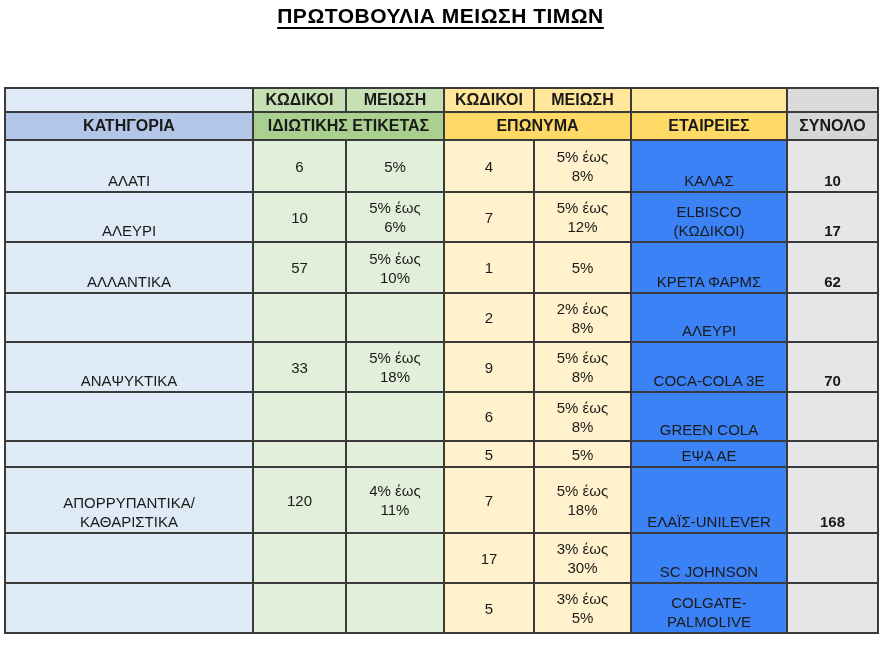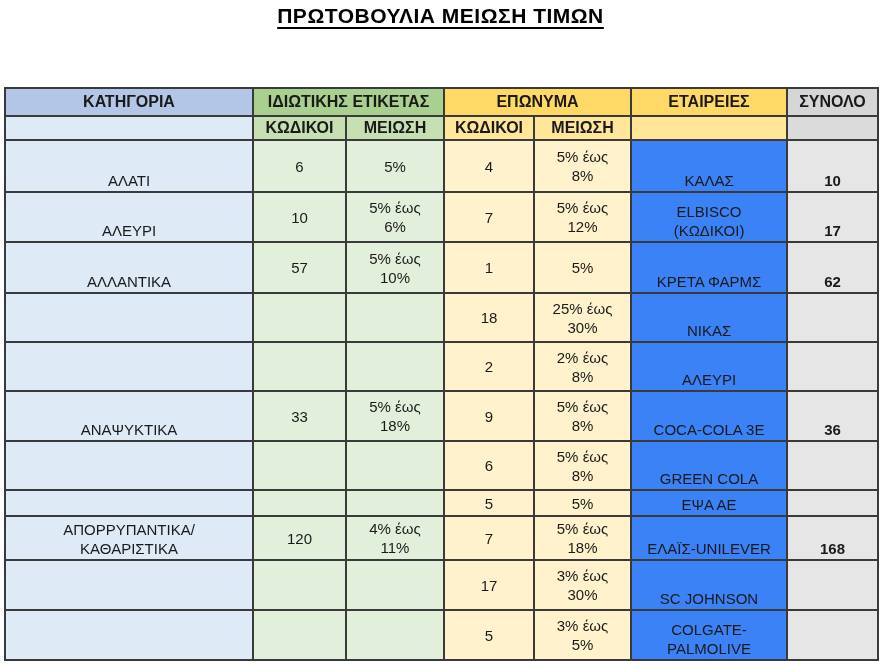--- a/index.html
+++ b/index.html
@@ -74,35 +74,35 @@
     <colgroup>
       <col style="width:248px">
         <col style="width:93px">
         <col style="width:98px">
       <col style="width:90px">
         <col style="width:97px">
         <col style="width:156px">
       <col style="width:91px">
     </colgroup>
     <thead>
-      <tr style="height:28px">
-        <th class="h-blue">ΚΑΤΗΓΟΡΙΑ</th>
-        <th class="h-green" colspan="2">ΙΔΙΩΤΙΚΗΣ ΕΤΙΚΕΤΑΣ</th>
-        <th class="h-yellow" colspan="2">ΕΠΩΝΥΜΑ</th>
-        <th class="h-yellow">ΕΤΑΙΡΕΙΕΣ</th>
-        <th class="h-gray">ΣΥΝΟΛΟ</th>
-      </tr>
       <tr style="height:23px">
         <th class="h2-blue"></th>
         <th class="h2-green">ΚΩΔΙΚΟΙ</th>
         <th class="h2-green">ΜΕΙΩΣΗ</th>
         <th class="h2-yellow">ΚΩΔΙΚΟΙ</th>
         <th class="h2-yellow">ΜΕΙΩΣΗ</th>
         <th class="h2-yellow"></th>
         <th class="h2-gray"></th>
+      </tr>
+      <tr style="height:28px">
+        <th class="h-blue">ΚΑΤΗΓΟΡΙΑ</th>
+        <th class="h-green" colspan="2">ΙΔΙΩΤΙΚΗΣ ΕΤΙΚΕΤΑΣ</th>
+        <th class="h-yellow" colspan="2">ΕΠΩΝΥΜΑ</th>
+        <th class="h-yellow">ΕΤΑΙΡΕΙΕΣ</th>
+        <th class="h-gray">ΣΥΝΟΛΟ</th>
       </tr>
     </thead>
     <tbody>
       <tr style="height:52px">
         <td class="c-cat">ΑΛΑΤΙ</td>
         <td class="c-plcode">6</td>
         <td class="c-plred">5%</td>
         <td class="c-brcode">4</td>
         <td class="c-brred">5% έως
 8%</td>
@@ -128,67 +128,57 @@
 10%</td>
         <td class="c-brcode">1</td>
         <td class="c-brred">5%</td>
         <td class="c-comp">ΚΡΕΤΑ ΦΑΡΜΣ</td>
         <td class="c-tot">62</td>
       </tr>
       <tr style="height:49px">
         <td class="c-cat"></td>
         <td class="c-plcode"></td>
         <td class="c-plred"></td>
-        <td class="c-brcode">18</td>
-        <td class="c-brred">25% έως
-30%</td>
-        <td class="c-comp">ΝΙΚΑΣ</td>
-        <td class="c-tot"></td>
-      </tr>
-      <tr style="height:49px">
-        <td class="c-cat"></td>
-        <td class="c-plcode"></td>
-        <td class="c-plred"></td>
         <td class="c-brcode">2</td>
         <td class="c-brred">2% έως
 8%</td>
         <td class="c-comp">ΑΛΕΥΡΙ</td>
         <td class="c-tot"></td>
       </tr>
       <tr style="height:50px">
         <td class="c-cat">ΑΝΑΨΥΚΤΙΚΑ</td>
         <td class="c-plcode">33</td>
         <td class="c-plred">5% έως
 18%</td>
         <td class="c-brcode">9</td>
         <td class="c-brred">5% έως
 8%</td>
         <td class="c-comp">COCA-COLA 3E</td>
-        <td class="c-tot">36</td>
+        <td class="c-tot">70</td>
       </tr>
       <tr style="height:49px">
         <td class="c-cat"></td>
         <td class="c-plcode"></td>
         <td class="c-plred"></td>
         <td class="c-brcode">6</td>
         <td class="c-brred">5% έως
 8%</td>
         <td class="c-comp">GREEN COLA</td>
         <td class="c-tot"></td>
       </tr>
       <tr style="height:26px">
         <td class="c-cat"></td>
         <td class="c-plcode"></td>
         <td class="c-plred"></td>
         <td class="c-brcode">5</td>
         <td class="c-brred">5%</td>
         <td class="c-comp">ΕΨΑ ΑΕ</td>
         <td class="c-tot"></td>
       </tr>
-      <tr style="height:44px">
+      <tr style="height:66px">
         <td class="c-cat">ΑΠΟΡΡΥΠΑΝΤΙΚΑ/
 ΚΑΘΑΡΙΣΤΙΚΑ</td>
         <td class="c-plcode">120</td>
         <td class="c-plred">4% έως
 11%</td>
         <td class="c-brcode">7</td>
         <td class="c-brred">5% έως
 18%</td>
         <td class="c-comp">ΕΛΑΪΣ-UNILEVER</td>
         <td class="c-tot">168</td>

